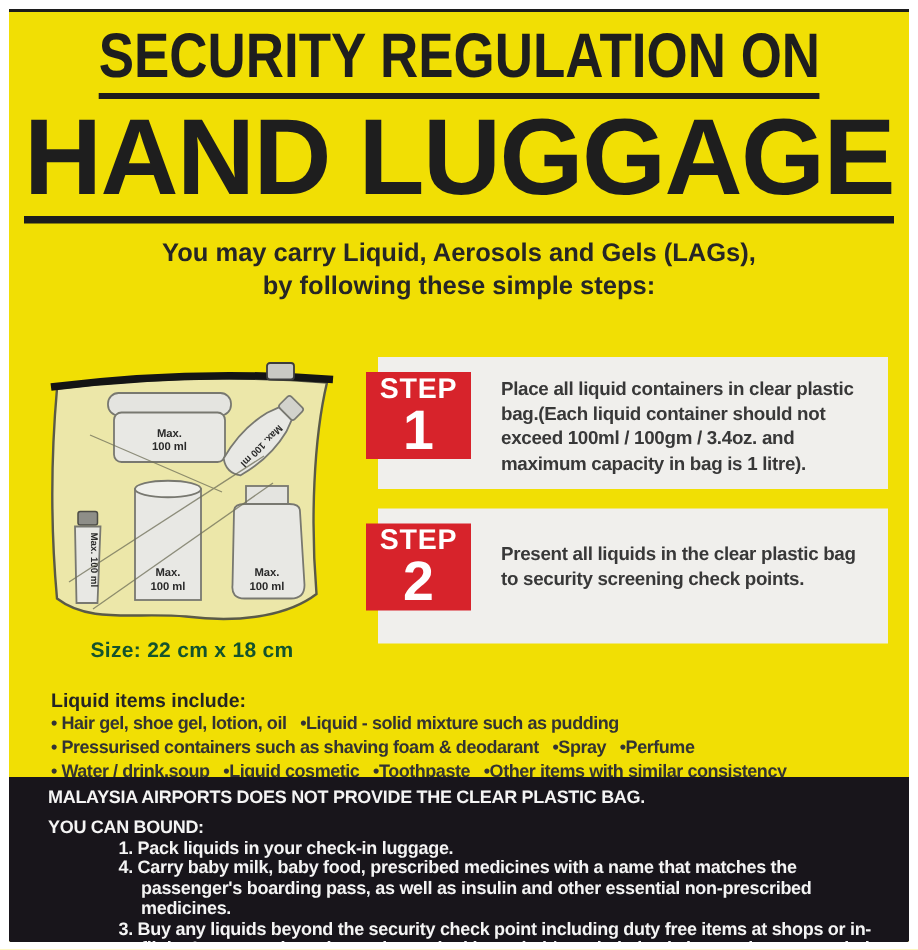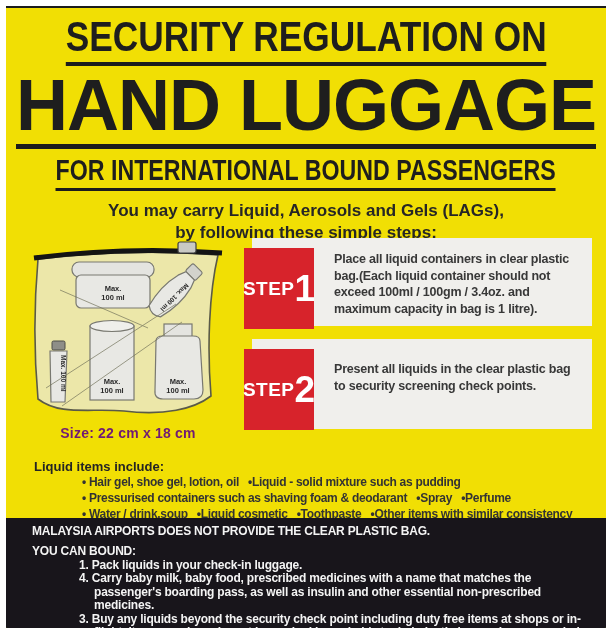--- a/index.html
+++ b/index.html
@@ -43,48 +43,48 @@
   }
   
   .middle {
     height:212px; flex:none; display:flex;
     padding:6px 14px 0 20px; gap:14px;
   }
   .bag-col { width:204px; flex:none; }
   .bag-svg { display:block; }
   .size-caption {
     text-align:center; font-size:14px; font-weight:bold;
-    margin-top:3px; color:#701a75; letter-spacing:0.2px;
+    margin-top:3px; color:#14532d; letter-spacing:0.2px;
   }
   .steps-col { flex:1; display:flex; flex-direction:column; padding-top:0; }
   .step-panel {
     position:relative; background:#F0EFEC;
     height:88px; margin-left:8px;
     padding:13px 10px 8px 82px;
   }
   .step-panel.step2 { height:90px; padding-top:22px; }
   .step-gap { height:13px; flex:none; }
   .step-badge {
     position:absolute; left:-8px; top:10px;
-    width:70px; height:81px; background:#D7232B;
+    width:70px; height:58px; background:#D7232B;
     color:#ffffff; text-align:center; font-weight:bold;
-    display:flex; flex-direction:row; align-items:center; justify-content:center;
+    display:flex; flex-direction:column; align-items:center; justify-content:center;
   }
   .step-word { font-size:19px; line-height:1; letter-spacing:0.5px; }
   .step-num  { font-size:37px; line-height:0.9; margin-top:1px; }
   .step-text {
     font-size:12.5px; font-weight:bold; line-height:1.32;
     color:#383838; letter-spacing:-0.2px;
   }
   
   .liquids { height:74px; flex:none; padding:15px 6px 0 28px; }
   .liquids-heading { font-size:13px; font-weight:bold; color:#242424; }
   .liquid-line {
     font-size:12px; font-weight:600; color:#333333;
-    line-height:1.35; white-space:pre-wrap; letter-spacing:-0.3px;margin-left:48px;
+    line-height:1.35; white-space:pre-wrap; letter-spacing:-0.3px;
   }
   
   .footer {
     flex:1; background:#18151B; color:#f4f4f4;
     padding:7px 14px 4px 26px;
     font-weight:bold; font-size:12px; line-height:1.12; letter-spacing:-0.2px;
   }
   .footer-notice { margin-bottom:7px; }
   .footer-heading { }
   .footer-item { padding-left:15px; text-indent:-15px;margin-left:47px; }
@@ -97,23 +97,20 @@
 
 <div class="page">
   <div class="poster">
 
     <header class="header">
       <div class="title-row">
         <span class="title1-text">SECURITY REGULATION ON</span>
       </div>
       <div class="title-row title2-row">
         <span class="title2-text">HAND LUGGAGE</span>
-      </div>
-      <div class="title-row subtitle-row">
-        <span class="subtitle-text">FOR INTERNATIONAL BOUND PASSENGERS</span>
       </div>
       <p class="intro">
         <span>You may carry Liquid, Aerosols and Gels (LAGs),</span><br>
         <span>by following these simple steps:</span>
       </p>
     </header>
 
     <section class="middle">
 
       <div class="bag-col">

